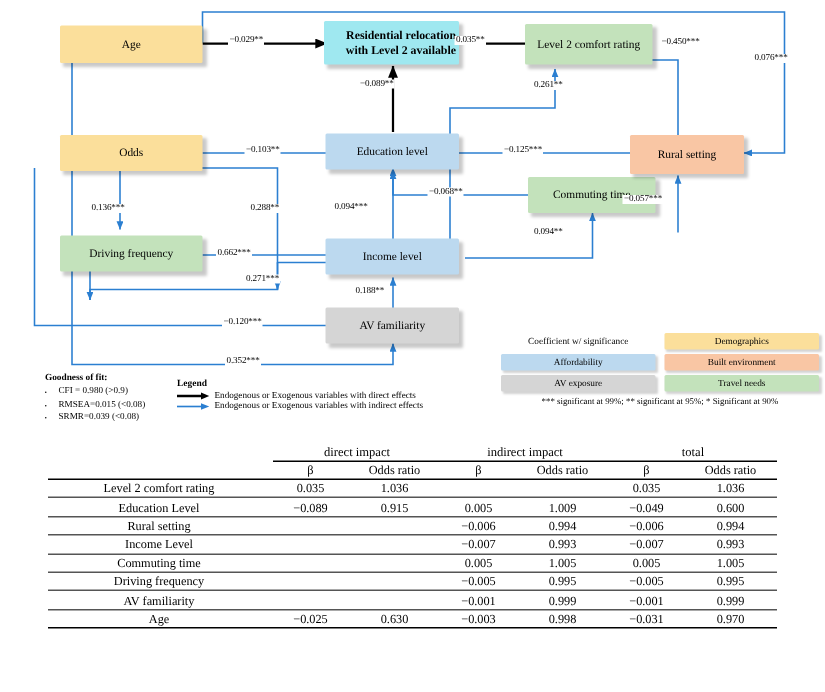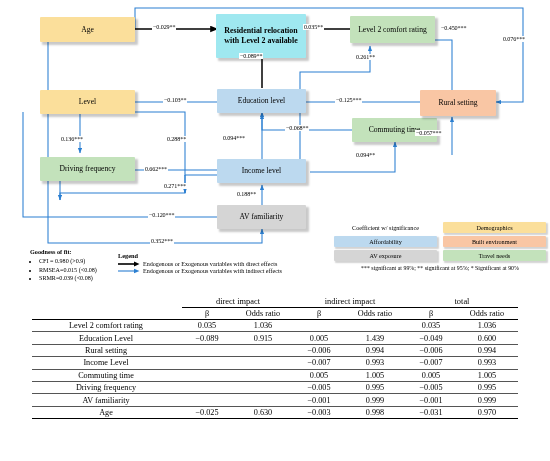--- a/index.html
+++ b/index.html
@@ -121,25 +121,25 @@
 
       <g fill="none" stroke-width="1.5" stroke="#000" marker-end="url(#abk)">
         <path d="M135,29 L218,29"></path>
         <path d="M350,29 L276,29"></path>
         <path d="M262,88 L262,44"></path>
       </g>
     </svg>
 
     <div class="node n-demo" style="left:40px;top:17px;width:95px;height:25px;">Age</div>
 
-    <div class="node n-demo" style="left:40px;top:90px;width:95px;height:24px;">Level</div>
+    <div class="node n-demo" style="left:40px;top:90px;width:95px;height:24px;">Odds</div>
 
     <div class="node n-travel" style="left:40px;top:157px;width:95px;height:24px;">Driving frequency</div>
 
-    <div class="node n-outcome" style="left:216px;top:14px;width:90px;height:44px;">Residential relocation with Level 2 available</div>
+    <div class="node n-outcome" style="left:216px;top:14px;width:90px;height:29px;text-align:right;">Residential relocation with Level 2 available</div>
 
     <div class="node n-afford" style="left:217px;top:89px;width:89px;height:24px;">Education level</div>
 
     <div class="node n-afford" style="left:217px;top:159px;width:89px;height:24px;">Income level</div>
 
     <div class="node n-avexp" style="left:217px;top:205px;width:89px;height:24px;">AV familiarity</div>
 
     <div class="node n-travel" style="left:350px;top:16px;width:85px;height:27px;">Level 2 comfort rating</div>
 
     <div class="node n-travel" style="left:352px;top:118px;width:85px;height:24px;">Commuting time</div>
@@ -241,21 +241,21 @@
           <td></td>
           <td></td>
           <td>0.035</td>
           <td>1.036</td>
         </tr>
         <tr class="r-sep">
           <td class="rowlabel">Education Level</td>
           <td>−0.089</td>
           <td>0.915</td>
           <td>0.005</td>
-          <td>1.439</td>
+          <td>1.009</td>
           <td>−0.049</td>
           <td>0.600</td>
         </tr>
         <tr class="r-sep">
           <td class="rowlabel">Rural setting</td>
           <td></td>
           <td></td>
           <td>−0.006</td>
           <td>0.994</td>
           <td>−0.006</td>

